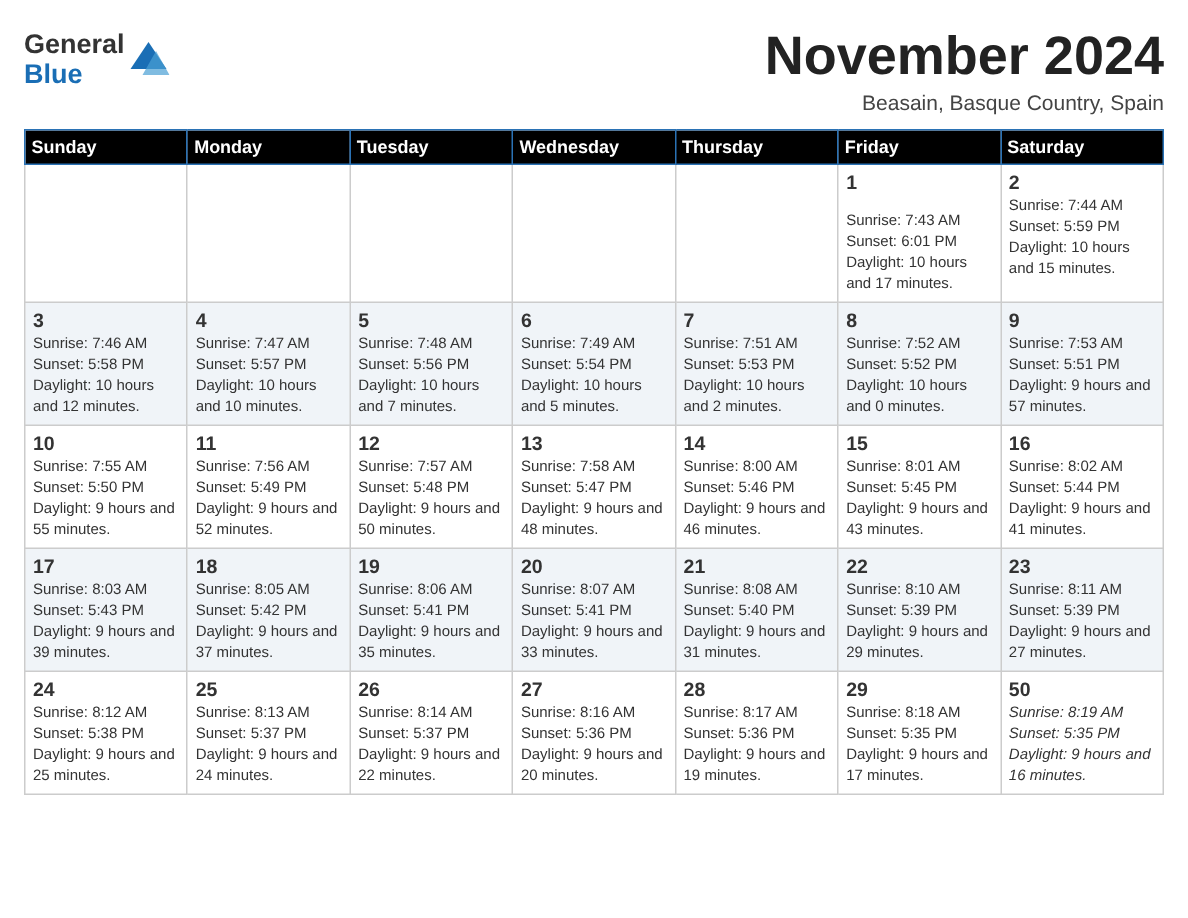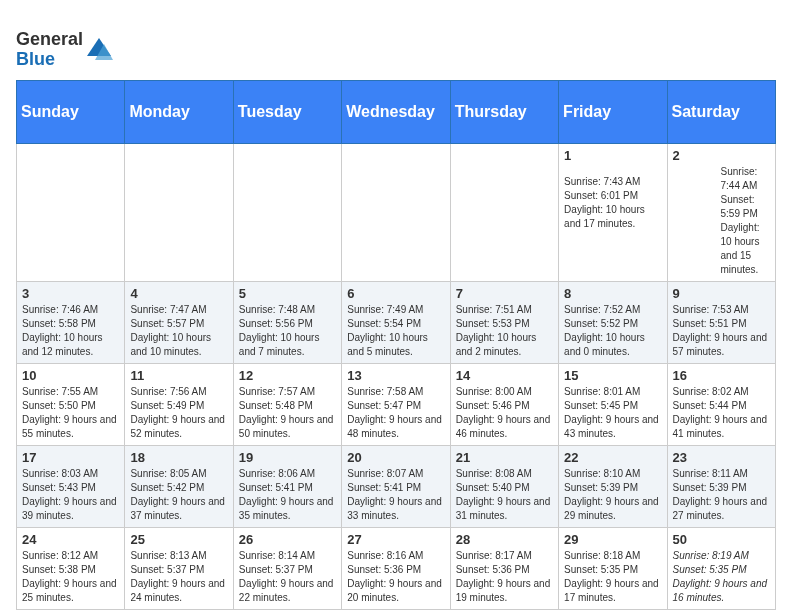--- a/index.html
+++ b/index.html
@@ -12,21 +12,21 @@
     }
     .header-area {
       display: flex;
       justify-content: space-between;
       align-items: flex-start;
       margin-bottom: 10px;
     }
     .logo {
       display: flex;
       align-items: center;
-      margin-top: 14px;
+      margin-top: 4px;
     }
     .logo-text {
       font-size: 18px;
       font-weight: bold;
       line-height: 1.1;
     }
     .logo-text .general { color: #333; }
     .logo-text .blue { color: #1a6eb5; }
     .logo-icon {
       width: 28px;
@@ -44,25 +44,25 @@
     .location {
       font-size: 14px;
       color: #444;
       margin-top: 2px;
     }
     table {
       width: 100%;
       border-collapse: collapse;
     }
     thead tr th {
-      background-color: #3b82f6;
+      background-color: #000000;
       color: #fff;
-      font-size: 16px;
+      font-size: 12px;
       font-weight: bold;
-      padding: 22px 4px;
+      padding: 4px 4px;
       text-align: left;
       border: 1px solid #2a72b5;
     }
     tbody tr td {
       vertical-align: top;
       border: 1px solid #ccc;
       padding: 4px 5px;
       font-size: 10px;
       color: #333;
       min-height: 80px;
@@ -97,20 +97,24 @@
       <div class="logo-text">
         <span class="general">General</span><br>
         <span class="blue">Blue</span>
       </div>
     </div>
     <svg class="logo-icon" viewBox="0 0 28 28">
       <polygon points="14,2 26,20 2,20" fill="#1a6eb5"></polygon>
       <polygon points="19,8 28,24 10,24" fill="#4a9fd4" opacity="0.7"></polygon>
     </svg>
   </div>
+  <div class="title-area">
+    <div class="month-title">November 2024</div>
+    <div class="location">Beasain, Basque Country, Spain</div>
+  </div>
 </div>
 
 <table>
   <thead>
     <tr>
     <th>Sunday</th>
         <th>Monday</th>
         <th>Tuesday</th>
         <th>Wednesday</th>
         <th>Thursday</th>
@@ -126,21 +130,21 @@
         <td class="empty-cell"></td>
         <td class="empty-cell"></td>
         <td>
           <span class="day-num">1</span>
           <div class="day-info" style="white-space: pre-line; margin-top: 12px;">Sunrise: 7:43 AM
 Sunset: 6:01 PM
 Daylight: 10 hours and 17 minutes.</div>
         </td>
         <td>
           <span class="day-num">2</span>
-          <div class="day-info" style="white-space: pre-line; margin-left: 48px;">Sunrise: 7:44 AM
+          <div class="day-info" style="white-space: pre-line;">Sunrise: 7:44 AM
 Sunset: 5:59 PM
 Daylight: 10 hours and 15 minutes.</div>
         </td>
       </tr>
       <tr>
         <td>
           <span class="day-num">3</span>
           <div class="day-info" style="white-space: pre-line;">Sunrise: 7:46 AM
 Sunset: 5:58 PM
 Daylight: 10 hours and 12 minutes.</div>

